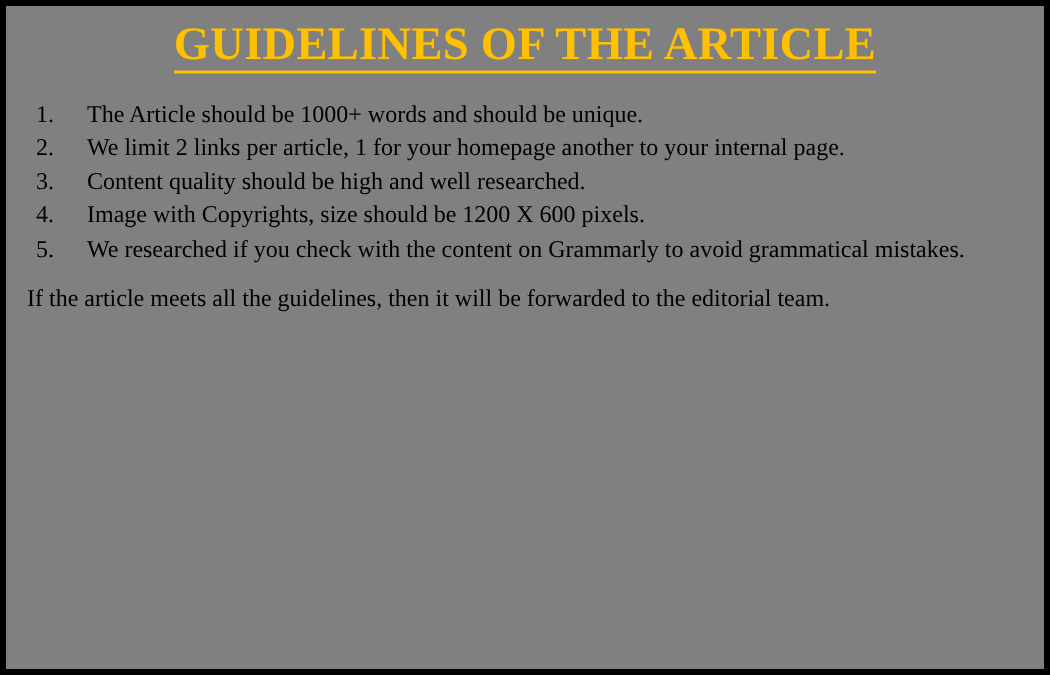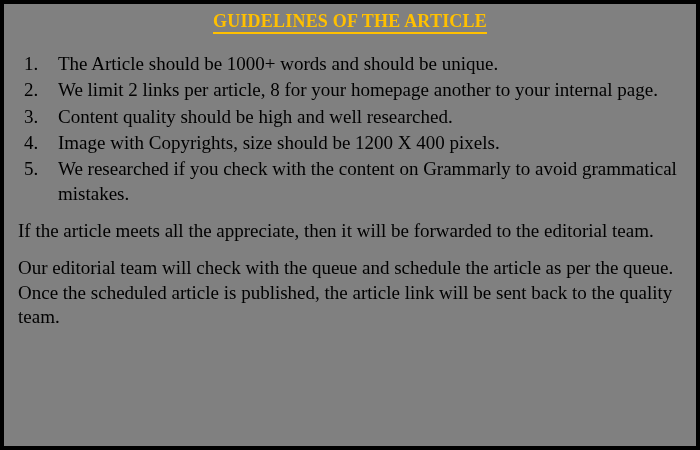--- a/index.html
+++ b/index.html
@@ -19,34 +19,34 @@
     box-sizing: border-box;
     background: #808080;
     border: 4px solid #000;
     overflow: hidden;
   }
   .title {
     text-align: center;
     color: #FFC000;
     font-family: "Liberation Serif", serif;
     font-weight: bold;
-    font-size: 18px;
+    font-size: 31px;
     letter-spacing: 0.2px;
     margin: 7px 0 0 0;
     padding: 0 10px 2px 10px;
     display: block;
   }
   .title span {
     border-bottom: 2px solid #FFC000;
     padding-bottom: 1px;
   }
   .body {
     padding: 18px 12px 0 12px;
     color: #000;
-    font-size: 19px;
+    font-size: 16px;
     line-height: 1.28;
   }
   ol.rules {
     margin: 0 0 0 0;
     padding: 0 0 0 0;
     list-style: none;
     counter-reset: ruleno;
   }
   ol.rules li {
     counter-increment: ruleno;
@@ -71,23 +71,22 @@
 <body>
 
 <div class="slide">
 
   <h1 class="title"><span>GUIDELINES OF THE ARTICLE</span></h1>
 
   <div class="body">
 
     <ol class="rules">
       <li>The Article should be 1000+ words and should be unique.</li>
-      <li>We limit 2 links per article, 8 for your homepage another to your internal page.</li>
+      <li>We limit 2 links per article, 1 for your homepage another to your internal page.</li>
       <li>Content quality should be high and well researched.</li>
-      <li>Image with Copyrights, size should be 1200 X 400 pixels.</li>
+      <li>Image with Copyrights, size should be 1200 X 600 pixels.</li>
       <li>We researched if you check with the content on Grammarly to avoid grammatical mistakes.</li>
     </ol>
 
-    <p class="para">If the article meets all the appreciate, then it will be forwarded to the editorial team.</p>
-    <p class="para">Our editorial team will check with the queue and schedule the article as per the queue. Once the scheduled article is published, the article link will be sent back to the quality team.</p>
+    <p class="para">If the article meets all the guidelines, then it will be forwarded to the editorial team.</p>
 
   </div>
 </div>
 
 </body></html>

